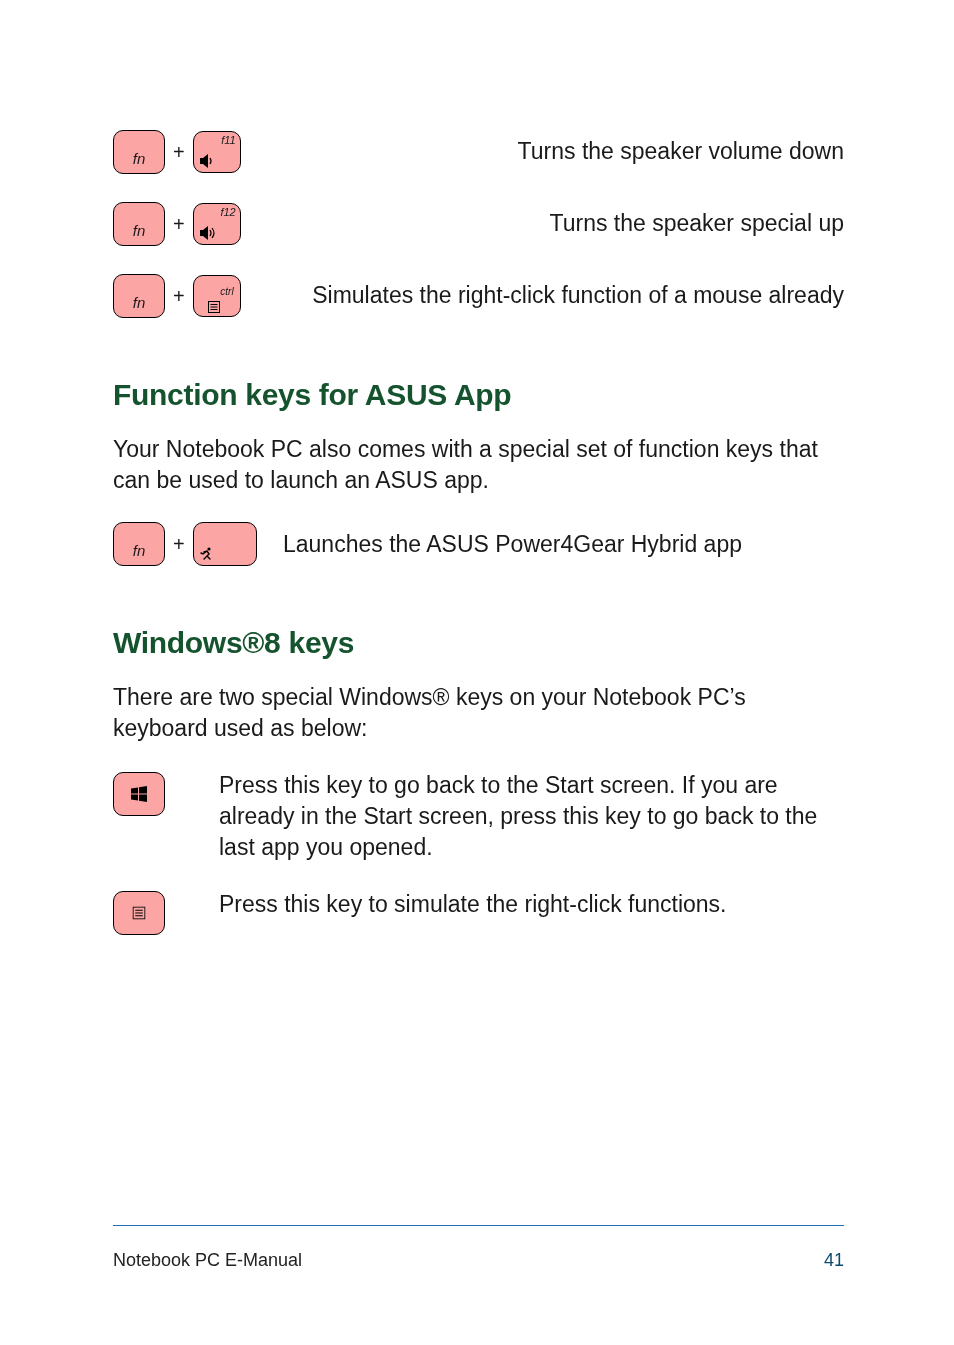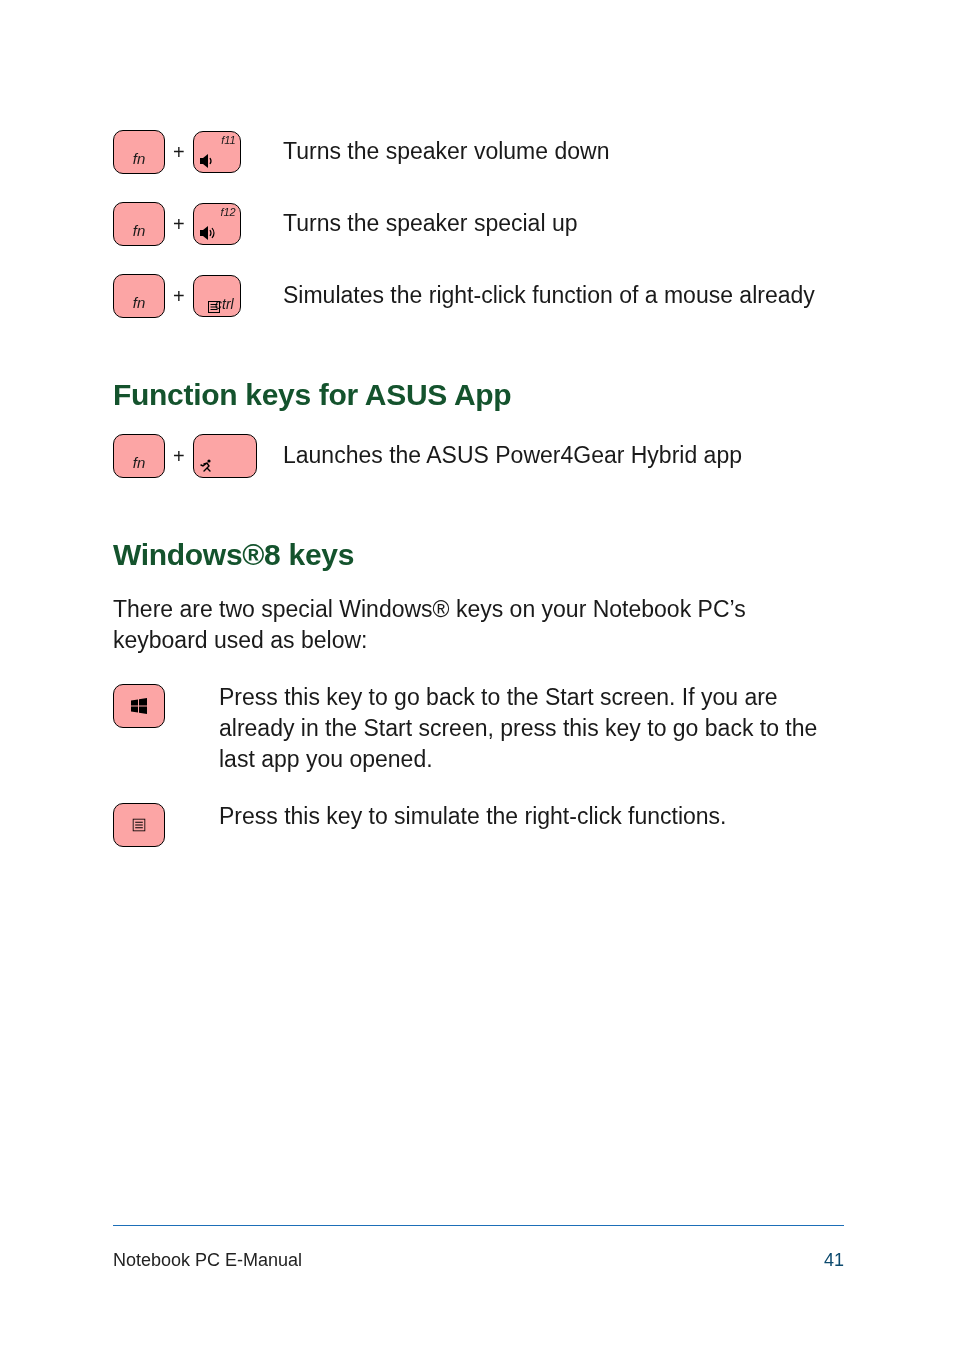--- a/index.html
+++ b/index.html
@@ -1,26 +1,26 @@
 <!DOCTYPE html>
 <html><head>
 <meta charset="utf-8">
 <style>
   * { box-sizing: border-box; margin: 0; padding: 0; }
   html, body { width: 954px; height: 1345px; background: #fff; font-family: "Segoe UI", "Myriad Pro", Arial, sans-serif; color: #1a1a1a; }
   .page { position: relative; width: 954px; height: 1345px; padding: 130px 110px 0 113px; }
   .row { display: flex; align-items: center; margin-bottom: 28px; }
   .row .keys { width: 150px; flex: 0 0 150px; display: flex; align-items: center; gap: 6px; }
-  .row .desc { font-size: 23px; line-height: 1.35; flex: 1; padding-left: 20px; }
+  .row .desc { font-size: 23px; line-height: 1.35; flex: 1; padding-left: 20px; text-align: right; }
   .row-top .desc { padding-left: 20px; }
   .keycap { display: inline-flex; flex-direction: column; justify-content: flex-end; align-items: center; border: 1.5px solid #000; border-radius: 10px; width: 52px; height: 44px; font-family: Arial, sans-serif; position: relative; background: #fca5a5; }
   .keycap.small { width: 48px; height: 42px; }
   .keycap .lbl-fn { font-style: italic; font-size: 15px; font-family: Arial, sans-serif; padding-bottom: 6px; }
   .keycap .corner { position: absolute; top: 2px; right: 4px; font-style: italic; font-size: 11px; }
-  .keycap .corner.ctrl { font-size: 14px; top: 20px; right: 6px; font-style: italic; margin-left: 11px; }
+  .keycap .corner.ctrl { font-size: 10px; top: 10px; right: 6px; font-style: italic; margin-left: 11px; }
   .keycap .icon-area { position: absolute; bottom: 4px; left: 6px; }
   .keycap .icon-center { position: absolute; top: 50%; left: 50%; transform: translate(-50%, -50%); }
   .plus { font-size: 20px; margin: 0 2px; }
   h2 { color: #14532d; font-size: 30px; font-weight: 700; margin-top: 60px; margin-bottom: 22px; letter-spacing: -0.3px; }
   h2.first { margin-top: 60px; }
   p.body { font-size: 23px; line-height: 1.35; margin-bottom: 26px; }
   .wrow { display: flex; align-items: flex-start; margin-bottom: 26px; }
   .wrow .keys { width: 100px; flex: 0 0 100px; padding-top: 2px; }
   .wrow .desc { font-size: 23px; line-height: 1.35; flex: 1; padding-left: 6px; }
   .arow { display: flex; align-items: center; margin-bottom: 28px; }
@@ -90,20 +90,21 @@
               <line x1="2.5" y1="6" x2="9.5" y2="6" stroke="#000"></line>
               <line x1="2.5" y1="8.5" x2="9.5" y2="8.5" stroke="#000"></line>
             </svg>
         </span>
       </div>
     </div>
     <div class="desc">Simulates the right-click function of a mouse already</div>
   </div>
 
   <h2 class="first">Function keys for ASUS App</h2>
+  <p class="body">Your Notebook PC also comes with a special set of function keys that can be used to launch an ASUS app.</p>
 
   <div class="arow">
     <div class="keys">
       <div class="keycap">
           <span class="lbl-fn">fn</span>
         </div>
       <span class="plus">+</span>
       <div class="keycap" style="width:64px;">
         <span class="icon-area" style="bottom:3px;left:4px;">
           <svg width="16" height="16" viewBox="0 0 16 16">

